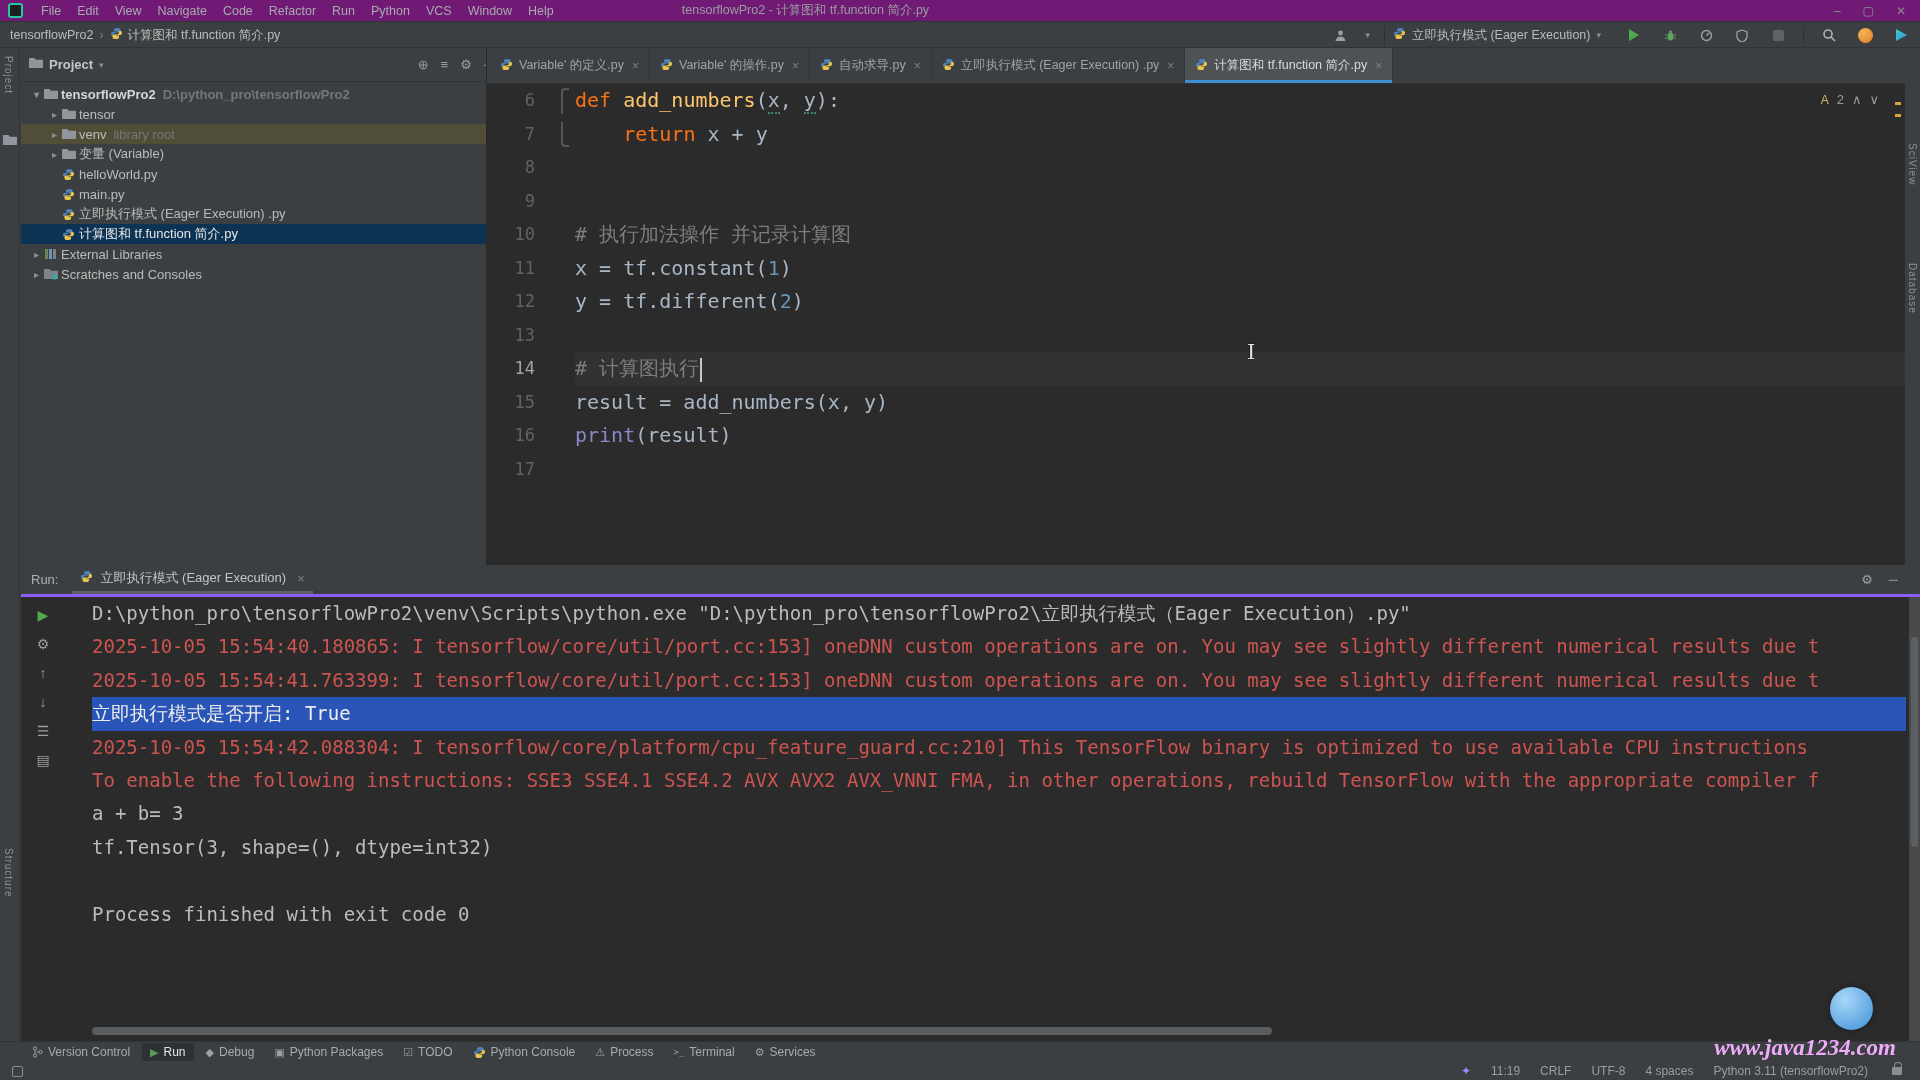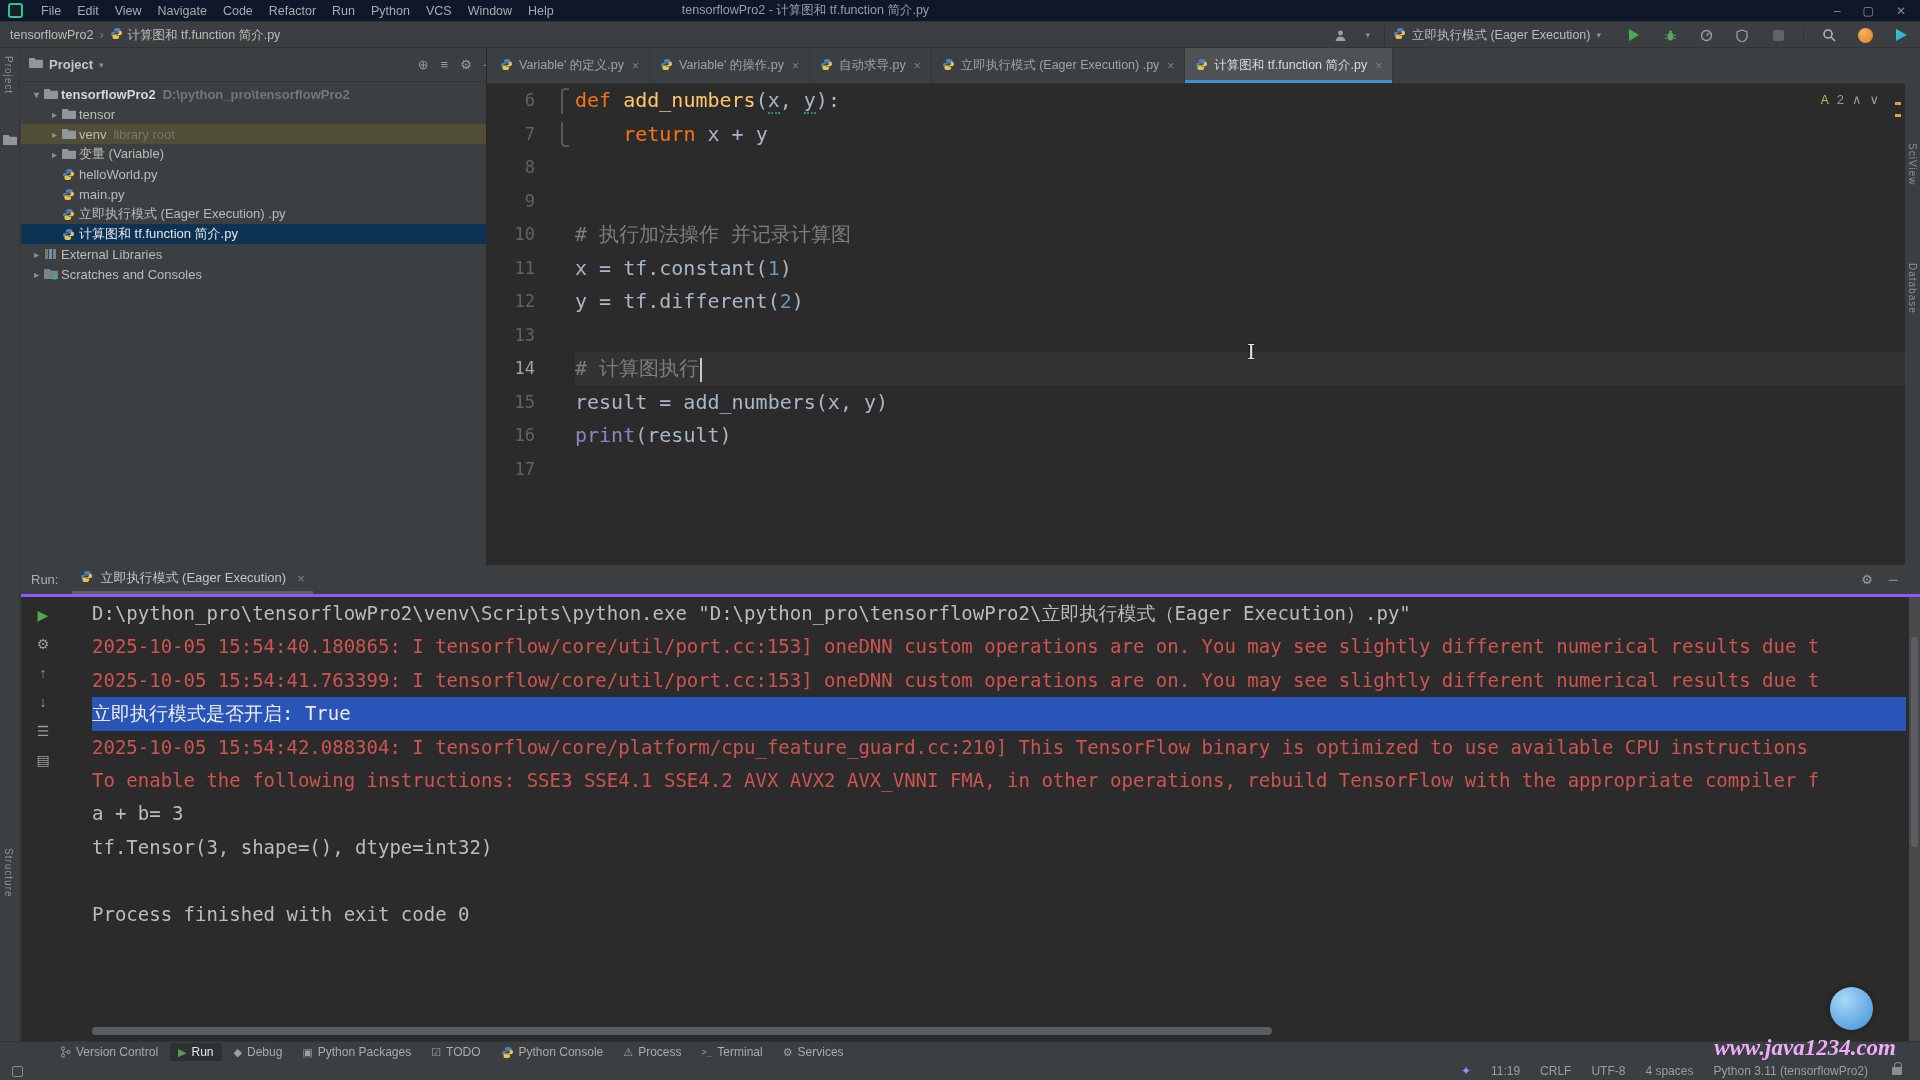--- a/index.html
+++ b/index.html
@@ -1,21 +1,21 @@
 <!DOCTYPE html>
 <html><head>
 <meta charset="utf-8">
 <style>
   html,body{margin:0;padding:0;background:#222;}
   .app{position:relative;width:1920px;height:1080px;background:#3c3f41;overflow:hidden;
        font-family:"Liberation Sans",sans-serif;color:#bbbbbb;font-size:13px;}
   .app *{box-sizing:border-box;}
 
   
-  .titlebar{position:absolute;left:0;top:0;right:0;height:22px;background:#0f172a;
+  .titlebar{position:absolute;left:0;top:0;right:0;height:22px;background:#701a75;
             border-bottom:1px solid #313335;display:flex;align-items:center;color:#a7abae;font-size:12.5px;}
   .app-logo{width:15px;height:15px;margin:0 10px 0 8px;border:2px solid #24c8a0;border-radius:3px;background:#1c1e1f;}
   .menus{display:flex;}
   .menus span{padding:0 8px;cursor:default;}
   .win-title{margin-left:120px;color:#9a9ea1;}
   .win-controls{margin-left:auto;display:flex;gap:22px;padding-right:14px;color:#8a8e91;font-size:12px;}
 
   
   .navbar{position:absolute;left:0;top:23px;right:0;height:25px;background:#3c3f41;
           border-bottom:1px solid #313335;display:flex;align-items:center;padding-left:10px;font-size:12.5px;}
@@ -97,21 +97,21 @@
            font-family:"DejaVu Sans Mono",monospace;font-size:19px;}
   .console-line{height:33.4px;line-height:33.4px;white-space:pre;color:#bcbcbc;}
   .console-line.err{color:#cd5451;}
   .console-line.selected{background:#2a55b8;color:#ececec;margin-left:-20px;padding-left:20px;margin-right:-14px;}
   .c-vscroll{position:absolute;right:0;top:32px;width:11px;bottom:0;background:#47494b;}
   .c-vthumb{position:absolute;right:2px;top:40px;width:7px;height:210px;background:#5c5f61;border-radius:3px;}
   .c-hscroll{position:absolute;left:71px;bottom:6px;width:1180px;height:8px;background:#5a5d5f;border-radius:4px;}
 
   
   .bottom-toolbar{position:absolute;left:0;right:0;bottom:18px;height:21px;background:#3c3f41;border-top:1px solid #313335;
-                  display:flex;align-items:center;gap:4px;padding-left:52px;font-size:12px;color:#a7abae;}
+                  display:flex;align-items:center;gap:4px;padding-left:24px;font-size:12px;color:#a7abae;}
   .bt-item{display:flex;align-items:center;gap:5px;padding:2px 8px;border-radius:2px;}
   .bt-item.active{background:#2e3133;color:#e2e4e6;}
   .bt-ico{display:inline-flex;align-items:center;font-size:11px;color:#9aa0a3;}
   .bt-ico.green{color:#5a9c54;}
   .status-bar{position:absolute;left:0;right:0;bottom:0;height:18px;background:#3c3f41;display:flex;align-items:center;
               font-size:12px;color:#9a9ea1;padding:0 10px;}
   .sb-corner{width:11px;height:11px;border:1px solid #8a8e91;border-radius:2px;margin-left:2px;}
   .sb-right{margin-left:auto;display:flex;align-items:center;gap:20px;padding-right:8px;}
   .ai-star{color:#9d8cff;font-size:12px;}
   .lock{width:10px;height:8px;background:#8a8e91;border-radius:1px;position:relative;margin-left:4px;}

